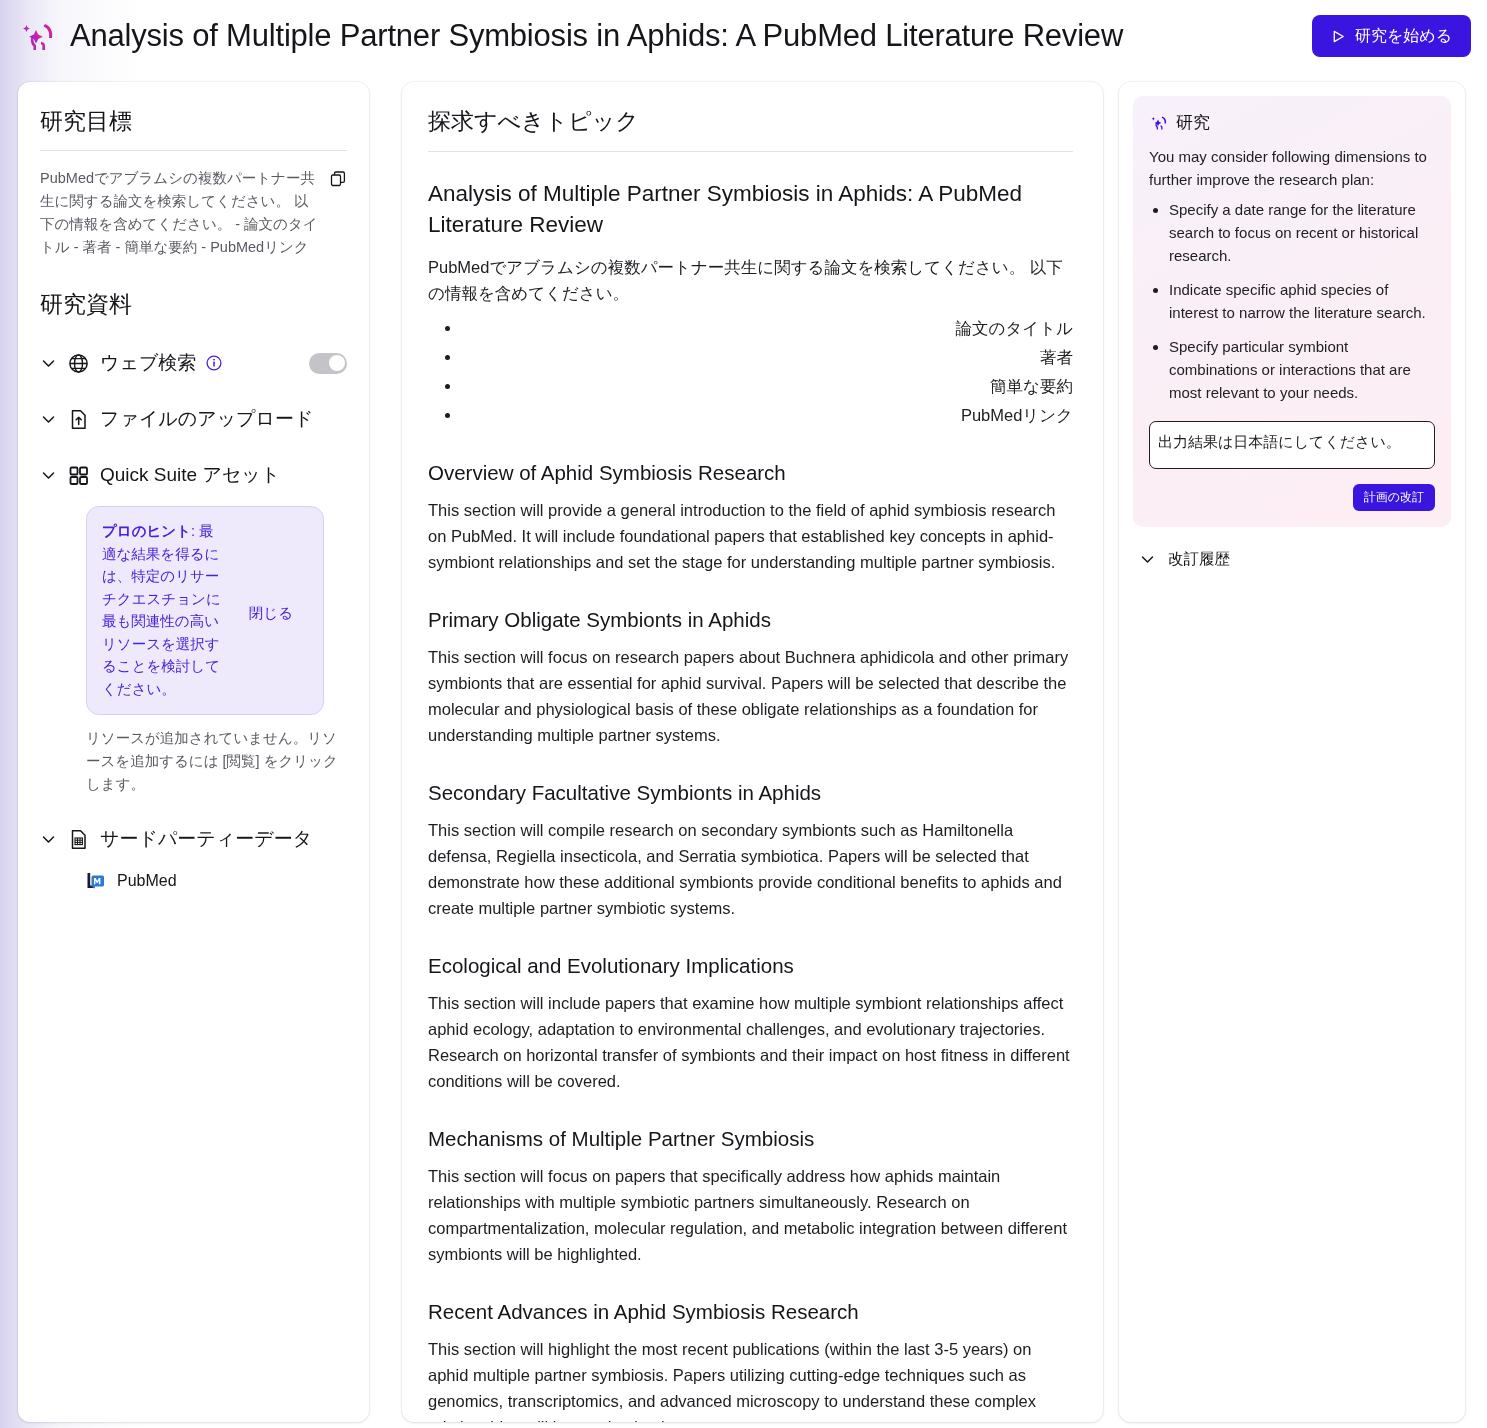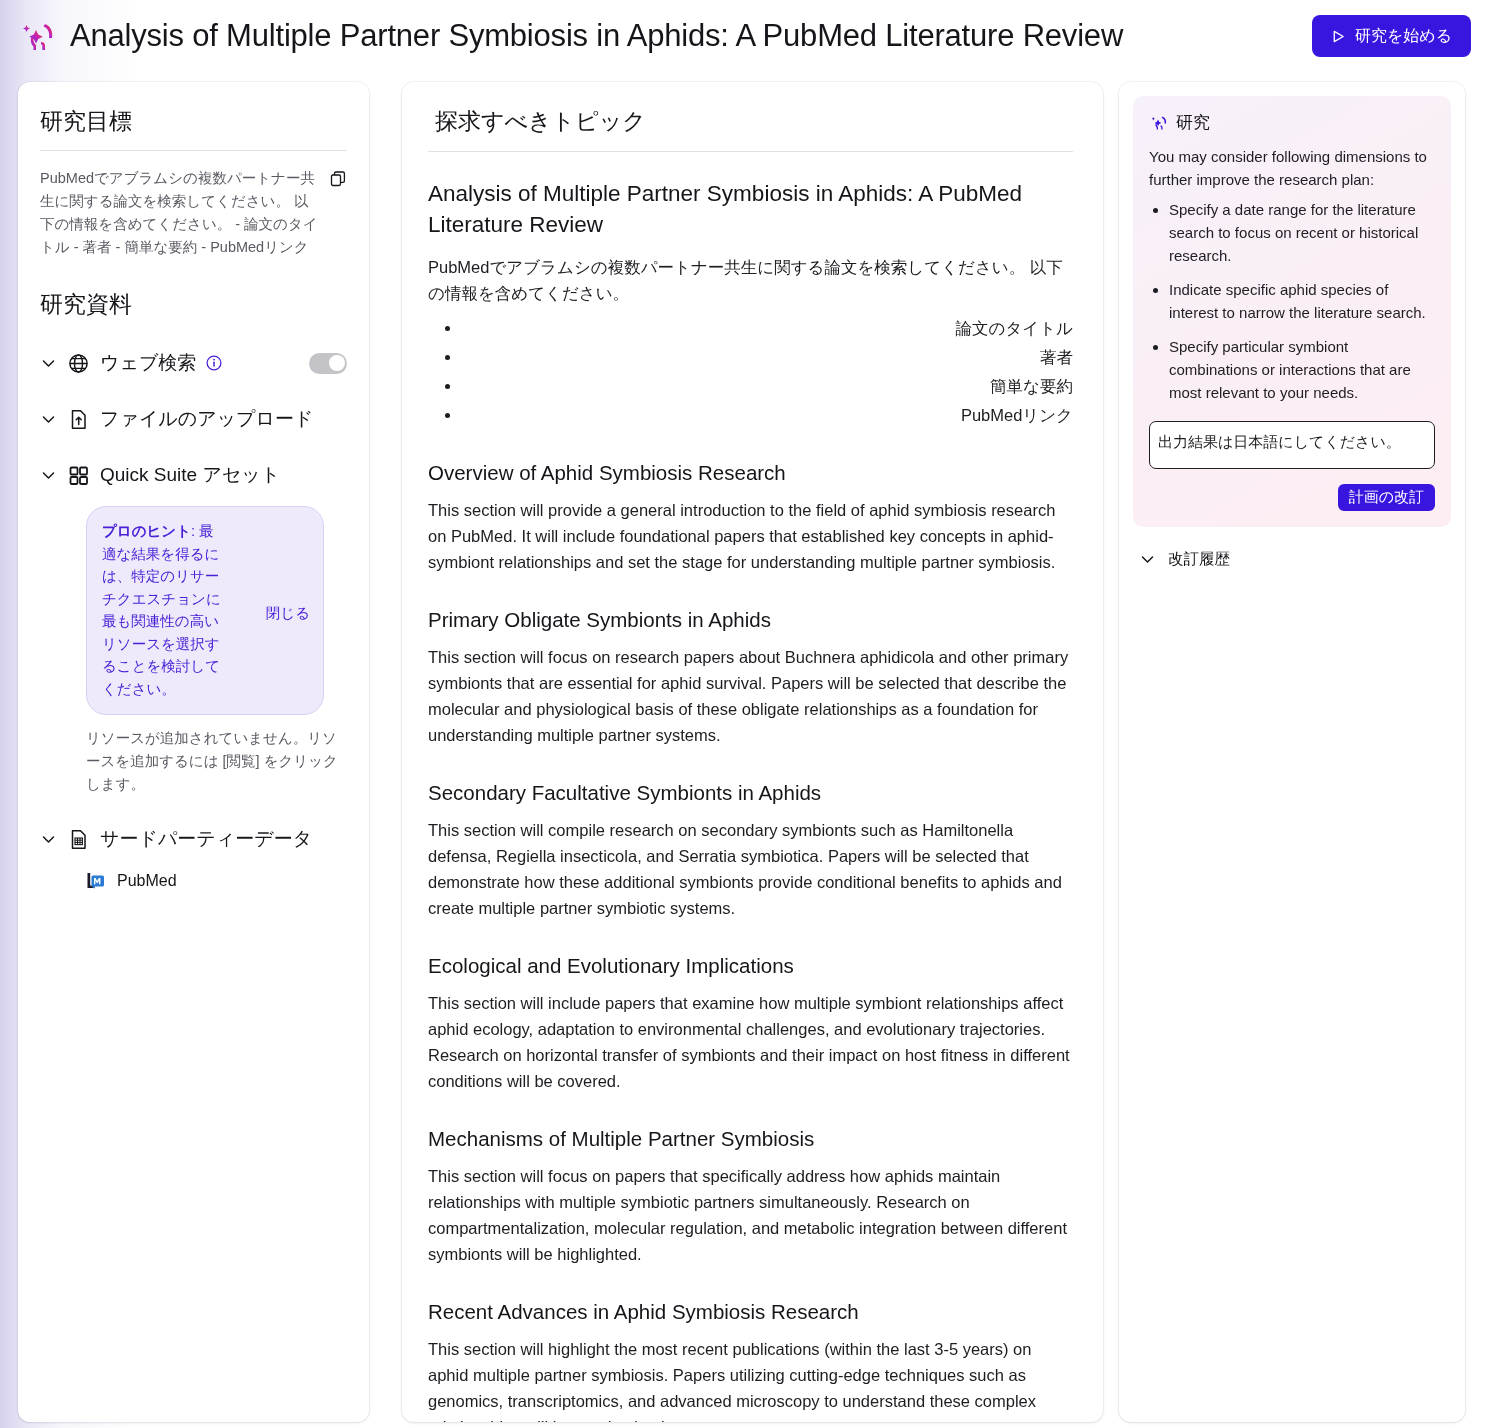--- a/index.html
+++ b/index.html
@@ -76,39 +76,39 @@
     background: #c4c4c8; position: relative; cursor: pointer; flex: 0 0 38px;
   }
   .toggle::after {
     content: ""; position: absolute; top: 2.5px; right: 2.5px;
     width: 16px; height: 16px; border-radius: 50%; background: #fff;
   }
   .sub-note { font-size: 14.5px; line-height: 23px; color: #5a5a63; margin: 14px 0 0 46px; }
 
   .protip {
     margin: 18px 16px 0 46px; width: 238px;
-    background: #eeeafc; border: 1px solid #d8d0f4; border-radius: 20px;
+    background: #eeeafc; border: 1px solid #d8d0f4; border-radius: 13px;
     padding: 13px 30px 14px 15px;
     position: relative;
   }
   .protip-text { font-size: 14.5px; line-height: 22.5px; color: #4a21d6; width: 120px; }
   .protip-text b { font-weight: 700; }
   .protip-close {
-    position: absolute; right: 13px; top: 97px;
+    position: absolute; right: 30px; top: 97px;
     font-size: 14.5px; color: #4a21d6; cursor: pointer;
   }
   .res-empty { font-size: 14.5px; line-height: 23px; color: #5a5a63; margin: 12px 0 0 46px; }
   .tp-item { display: flex; align-items: center; gap: 11px; margin: 19px 0 0 46px; cursor: pointer; }
   .tp-ico { width: 20px; height: 20px; flex: 0 0 20px; }
   .tp-label { font-size: 16px; color: #15151a; }
 
   
   .center-wrap { flex: 1 1 auto; padding: 10px 14px 0 12px; }
   .center { height: 1340px; padding: 24px 30px 0 26px; overflow: hidden; }
-  .c-h1 { font-size: 23px; font-weight: 400; color: #15151a; margin-bottom: 14px; margin-left: 7px; }
+  .c-h1 { font-size: 23px; font-weight: 400; color: #15151a; margin-bottom: 14px; }
   .c-rule { height: 1px; background: #e2e2e6; margin-bottom: 26px; }
   .c-title { font-size: 22.5px; font-weight: 400; color: #15151a; line-height: 31px; margin-bottom: 14px; }
   .c-para { font-size: 16.5px; line-height: 26px; color: #1d1d22; }
   .c-ul { margin: 9px 0 12px 34px; text-align: right; }
   .c-ul li { font-size: 16.5px; line-height: 26px; color: #1d1d22; margin-bottom: 3px; }
   .c-sec { margin-top: 33px; }
   .c-h3 { font-size: 20.5px; font-weight: 400; color: #15151a; margin-bottom: 12px; }
 
   
   .right-wrap { width: 370px; flex: 0 0 370px; padding: 10px 22px 0 2px; }
@@ -125,21 +125,21 @@
   .rc-ul li { font-size: 15px; line-height: 23px; color: #1d1d22; margin-bottom: 11px; }
   .rc-input {
     width: 100%; height: 48px; margin-top: 6px;
     background: #ffffff; border: 1px solid #1d1d22; border-radius: 7px;
     padding: 9px 8px; font-size: 15px; color: #1d1d22;
     font-family: inherit; resize: none; line-height: 21px;
   }
   .rc-actions { display: flex; justify-content: flex-end; margin-top: 11px; }
   .revise-btn {
     background: #3a15e0; color: #fff; border: none; border-radius: 6px;
-    height: 27px; padding: 0 11px; font-size: 15px;
+    height: 27px; padding: 0 11px; font-size: 12px;
     font-family: inherit; cursor: pointer;
   }
   .hist-row { display: flex; align-items: center; gap: 12px; margin: 22px 0 0 6px; cursor: pointer; }
   .hist-label { font-size: 15.5px; color: #15151a; }
 </style>
 </head>
 <body>
 
 <div class="page">
 

